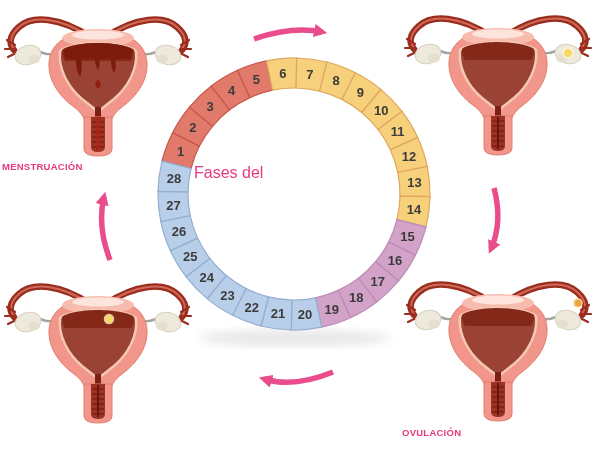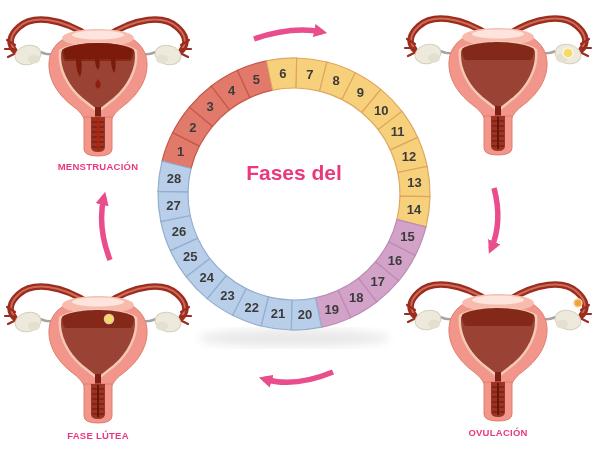--- a/index.html
+++ b/index.html
@@ -1,23 +1,23 @@
 <!DOCTYPE html>
 <html><head>
 <meta charset="utf-8">
 <style>
   html,body{margin:0;padding:0;background:#fff;}
   body{width:600px;height:451px;overflow:hidden;font-family:"Liberation Sans",sans-serif;}
   .canvas{position:relative;width:600px;height:451px;background:#ffffff;}
   .layer{position:absolute;left:0;top:0;width:600px;height:451px;}
   .corner-svg{position:absolute;width:192px;height:152px;}
-  .phase-label{position:absolute;width:192px;text-align:center;font-size:9.5px;font-weight:bold;
+  .phase-label{position:absolute;width:192px;text-align:left;font-size:9.5px;font-weight:bold;
                letter-spacing:.25px;color:#e8397f;}
-  .center-title{position:absolute;left:194px;top:159px;width:200px;text-align:center;
-                color:#e8397f;font-weight:bold;font-size:21px;line-height:27px;}
+  .center-title{position:absolute;left:194px;top:159px;width:200px;
+                color:#e8397f;font-weight:normal;font-size:16px;line-height:27px;}
   #ring-svg text{font-family:"Liberation Sans",sans-serif;font-size:13px;font-weight:600;
                  fill:#3b3b3b;text-anchor:middle;dominant-baseline:central;}
 </style>
 </head>
 <body>
 
 <div class="canvas">
 
   <svg width="0" height="0" style="position:absolute" aria-hidden="true">
     <symbol id="uterus" viewBox="0 0 192 152">
@@ -154,21 +154,20 @@
 
   <svg class="corner-svg" style="left:402px;top:4px" viewBox="0 0 192 152">
     <use href="#uterus"></use>
     <circle cx="166" cy="49" r="5" fill="#f3da69" stroke="#fdf6d8" stroke-width="1.5"></circle>
   </svg>
 
   <svg class="corner-svg" style="left:2px;top:272px" viewBox="0 0 192 152">
     <use href="#uterus"></use>
     <circle cx="107" cy="47" r="4.5" fill="#f3da69" stroke="#eac9a2" stroke-width="1.5"></circle>
   </svg>
-  <div class="phase-label" style="left:2px;top:430px">FASE LÚTEA</div>
 
   <svg class="corner-svg" style="left:402px;top:270px" viewBox="0 0 192 152">
     <use href="#uterus"></use>
     <circle cx="176" cy="33" r="4" fill="#eda63d" stroke="#f7d39b" stroke-width="1.5"></circle>
   </svg>
   <div class="phase-label" style="left:402px;top:427px">OVULACIÓN</div>
 
 </div>
 
 </body></html>

